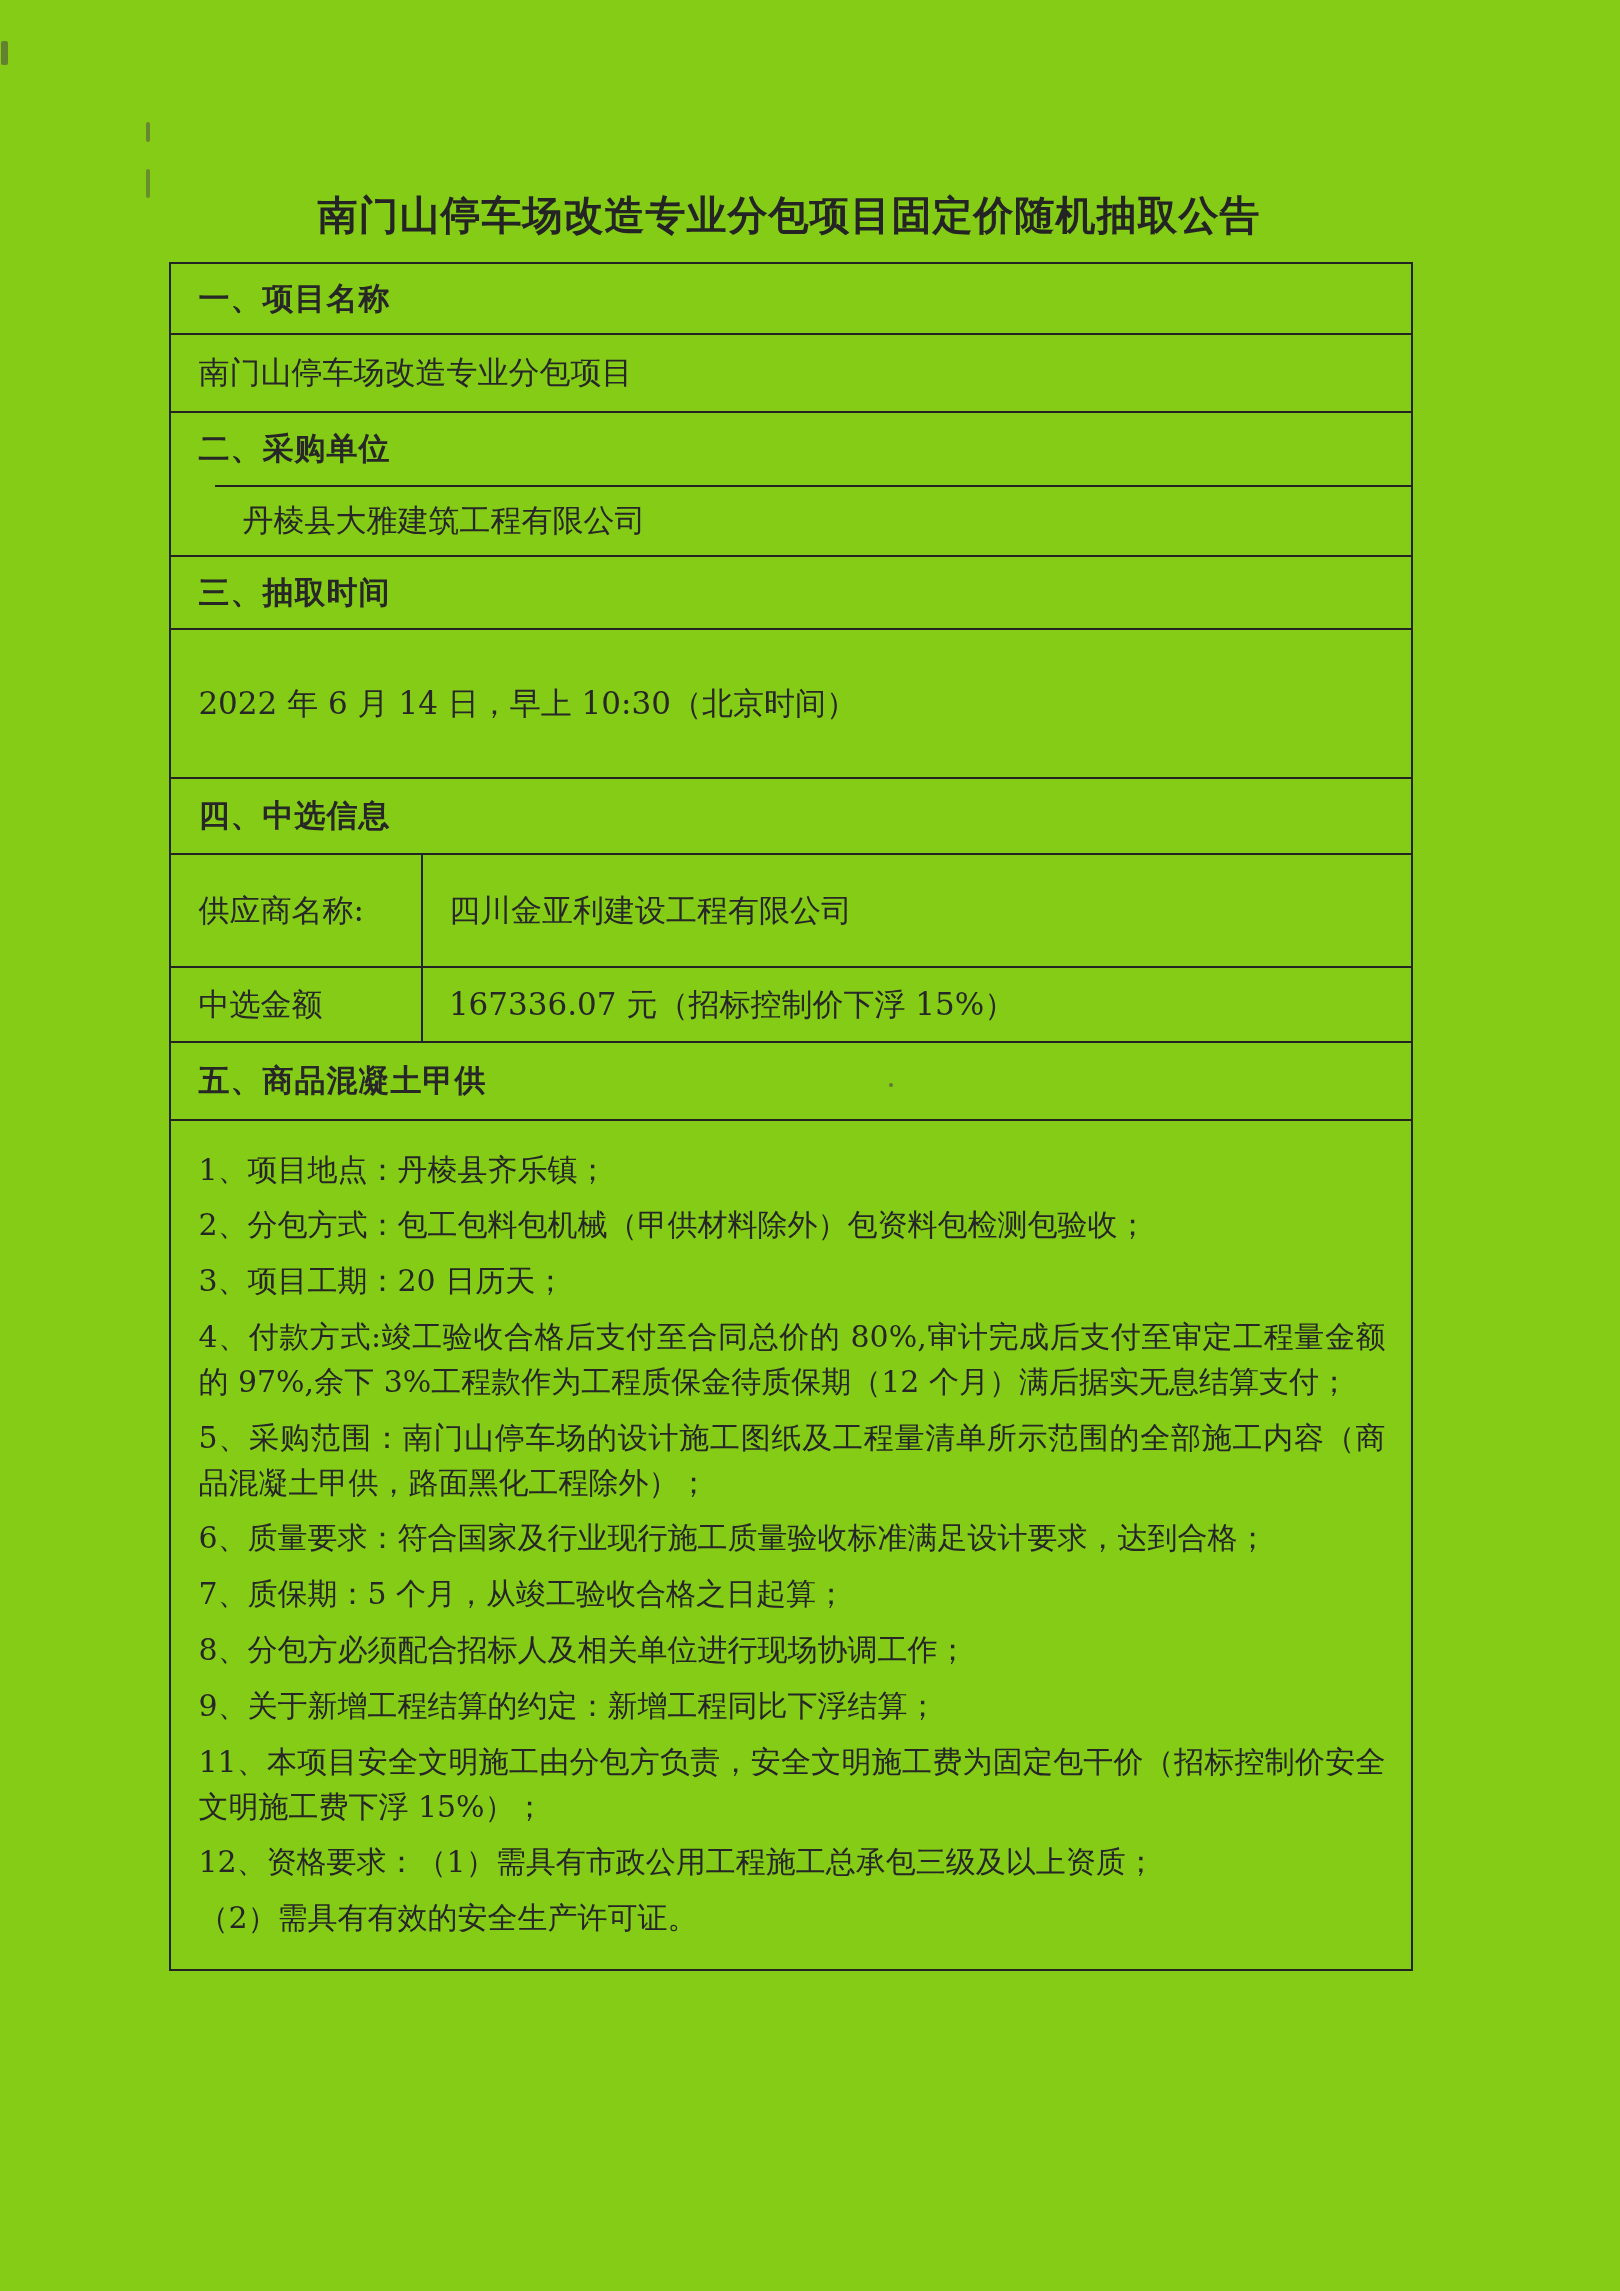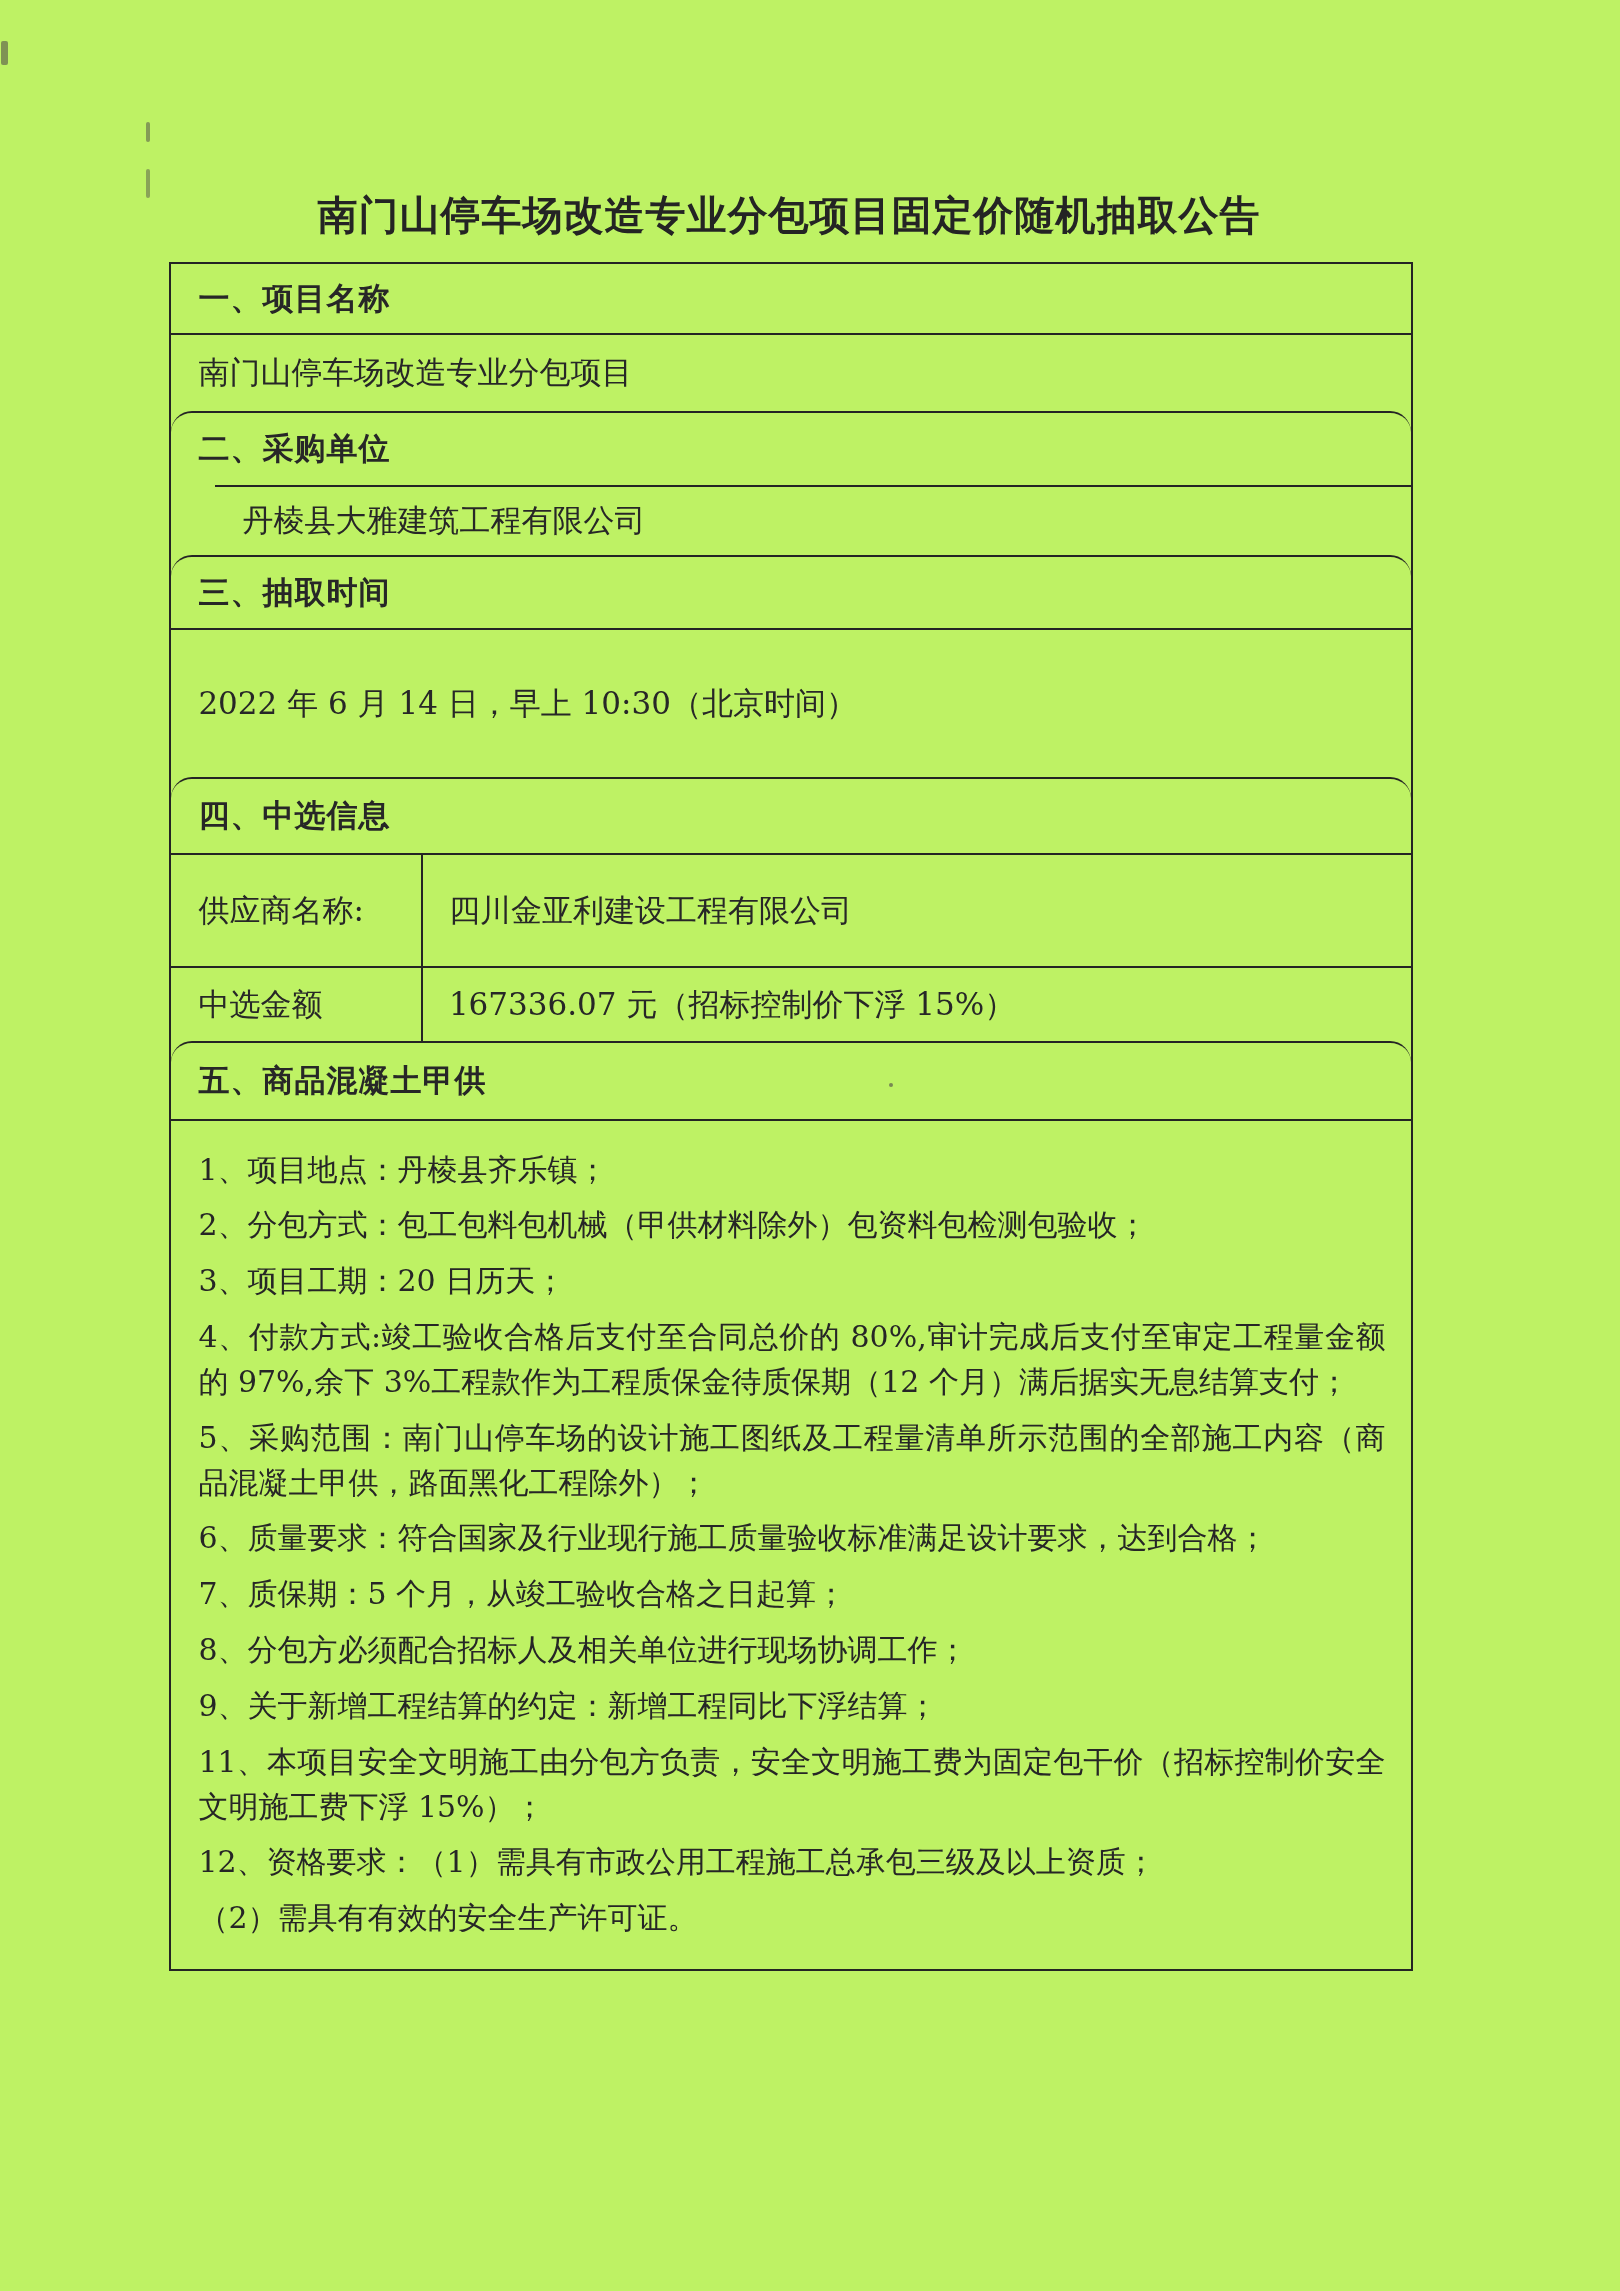--- a/index.html
+++ b/index.html
@@ -1,21 +1,21 @@
 <!DOCTYPE html>
 <html><head>
 <meta charset="utf-8">
 <style>
   * { margin: 0; padding: 0; box-sizing: content-box; }
   html, body { background: #e9e6e8; }
   .page {
     position: relative;
     width: 1620px;
     height: 2292px;
-    background: #bef264;
+    background: #84cc16;
     font-family: "DejaVu Serif", "Liberation Serif", serif;
     color: #272727;
     overflow: hidden;
   }
   
   .speck { position: absolute; background: #4a4347; border-radius: 2px; opacity: .8; }
   .speck.s1 { left: 1px;  top: 41px;  width: 6.9px; height: 23.5px; opacity: .55; }
   .speck.s2 { left: 146px; top: 122px; width: 3.9px; height: 19.6px; opacity: .5; }
   .speck.s3 { left: 146px; top: 169px; width: 3.9px; height: 29px; opacity: .45; }
   .speck.s4 { left: 889px; top: 1083px; width: 3.9px; height: 3.9px; border-radius: 50%; opacity: .6; }
@@ -34,21 +34,21 @@
 
   .doc-table {
     position: absolute;
     left: 169px; top: 262px;
     width: 1240px;
     border: 2.9px solid #242424;
   }
   .row { border-top: 2.9px solid #242424; display: flex; align-items: center; }
   .row:first-child { border-top: none; }
 
-  .row.header  { font-weight: 700; font-size: 31px; padding-left: 27.4px; letter-spacing: 1px; border-radius: 21px; }
+  .row.header  { font-weight: 700; font-size: 31px; padding-left: 27.4px; letter-spacing: 1px; }
   .row.content { font-size: 31px; padding-left: 27.4px; }
 
   .h-r1  { height: 69px; }
   .h-r2  { height: 76px; }
   .h-r3  { height: 72px; }
   .h-r4  { height: 68px; margin-left: 44px; }
   .h-r5  { height: 71px; }
   .h-r6  { height: 147px; }
   .h-r7  { height: 74px; }
   .h-r8  { height: 111px; text-align: center; }

